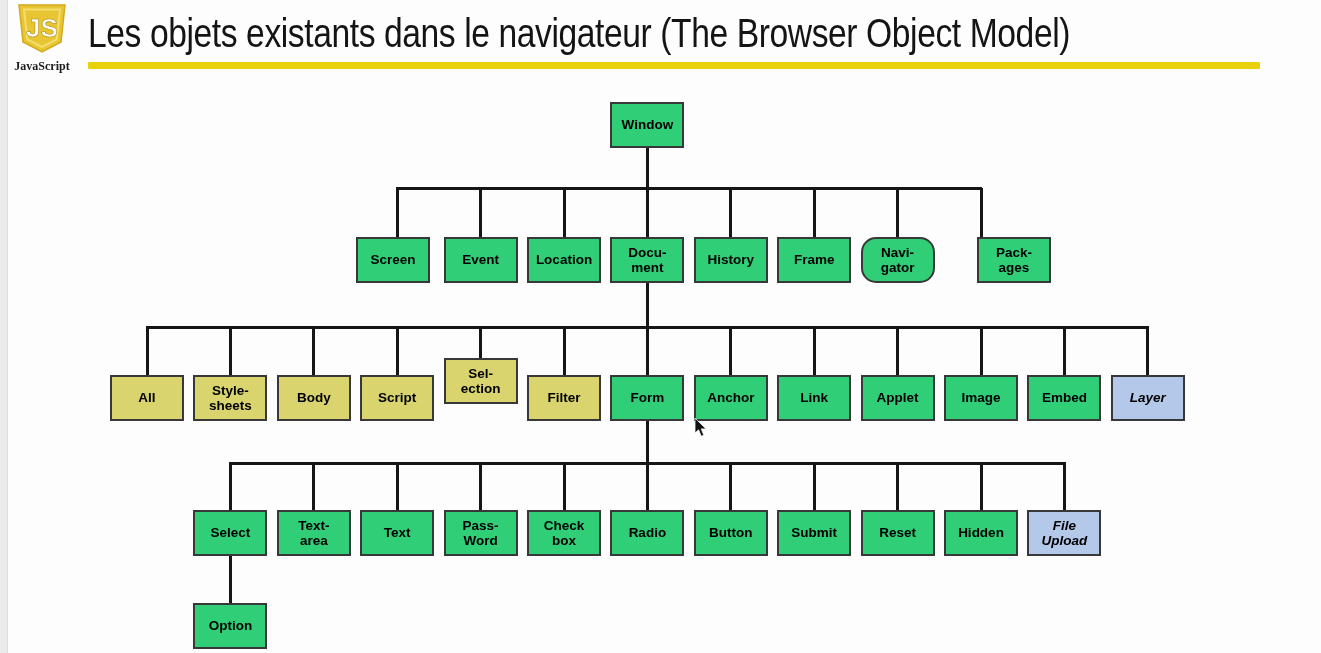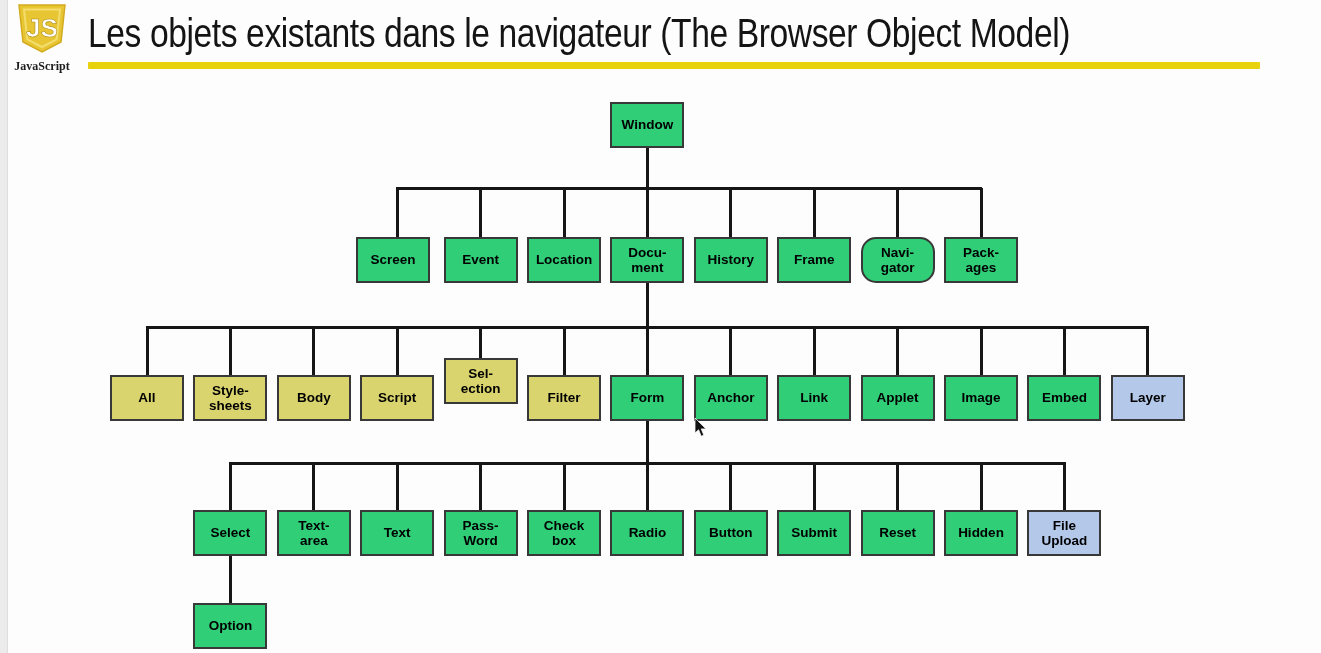--- a/index.html
+++ b/index.html
@@ -33,21 +33,21 @@
   
   #diagram { position:absolute; left:0; top:0; width:1285px; height:653px; }
   .node {
     position:absolute; width:74px; height:46px; box-sizing:border-box;
     border:2px solid #383838; display:flex; align-items:center; justify-content:center;
     text-align:center; font-weight:700; font-size:13.5px; line-height:1.12;
     color:#000; white-space:pre-line; z-index:2;
   }
   .node.green  { background:var(--green,#2fce77); }
   .node.yellow { background:var(--yellow,#d9d46e); }
-  .node.blue   { background:var(--blue,#b4c9ea); }
+  .node.blue   { background:var(--blue,#b4c9ea);font-style:italic; }
   .edge { position:absolute; background:#161616; z-index:1; }
   .cursor { position:absolute; left:694px; top:418px; z-index:5; }
 </style>
 </head>
 <body>
 
 <div class="left-strip"></div>
 
 <div class="logo">
   <svg width="54" height="50" viewBox="0 0 54 50">
@@ -65,21 +65,21 @@
     <div class="node green" style="left: 610.4px; top: 102px;">Window</div>
     <div class="node green" style="left: 356px; top: 237px;">Screen</div>
     <div class="node green" style="left: 443.6px; top: 237px;">Event</div>
     <div class="node green" style="left: 527px; top: 237px;">Location</div>
     <div class="node green" style="left: 610.4px; top: 237px;">Docu-
 ment</div>
     <div class="node green" style="left: 693.8px; top: 237px;">History</div>
     <div class="node green" style="left: 777.2px; top: 237px;">Frame</div>
     <div class="node green" style="left: 860.6px; top: 237px; border-radius: 15px;">Navi-
 gator</div>
-    <div class="node green" style="left: 944px; top: 237px; text-align: center;">Pack-
+    <div class="node green" style="left: 977px; top: 237px; text-align: center;">Pack-
 ages</div>
     <div class="node yellow" style="left: 110px; top: 375px;">All</div>
     <div class="node yellow" style="left: 193.4px; top: 375px;">Style-
 sheets</div>
     <div class="node yellow" style="left: 276.8px; top: 375px;">Body</div>
     <div class="node yellow" style="left: 360.2px; top: 375px;">Script</div>
     <div class="node yellow" style="left: 443.6px; top: 358px;">Sel-
 ection</div>
     <div class="node yellow" style="left: 527px; top: 375px;">Filter</div>
     <div class="node green" style="left: 610.4px; top: 375px;">Form</div>

